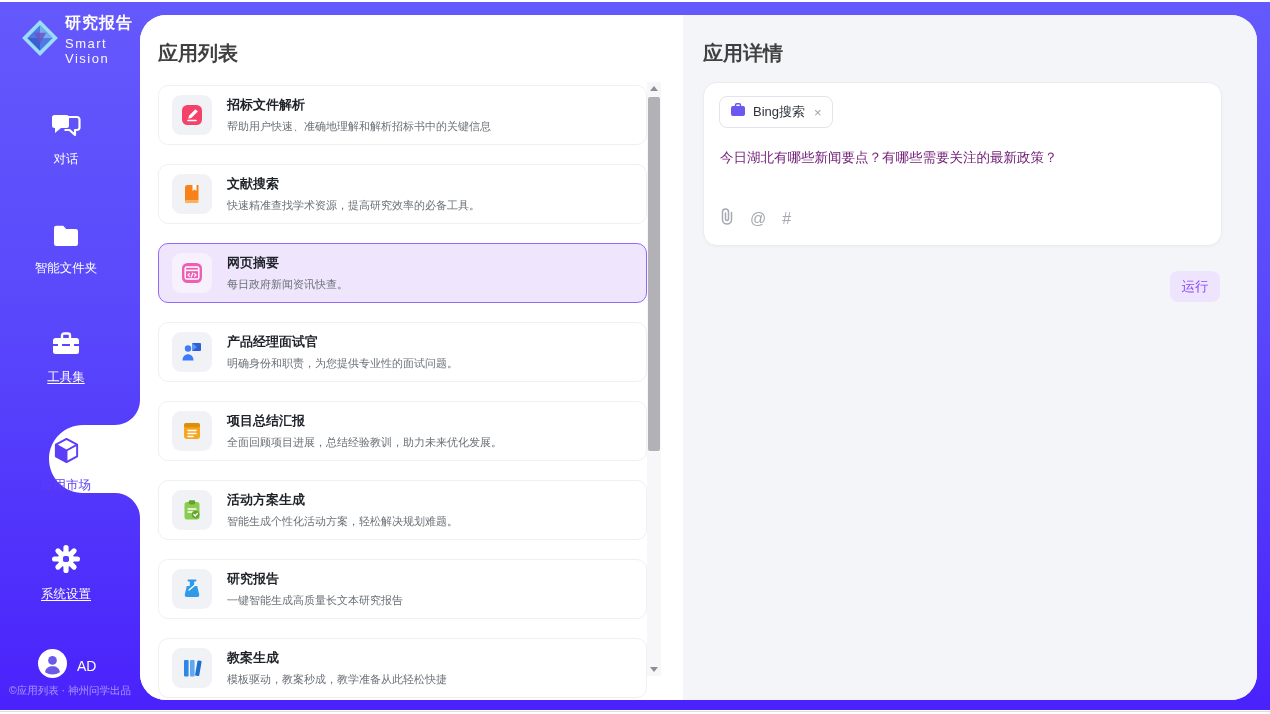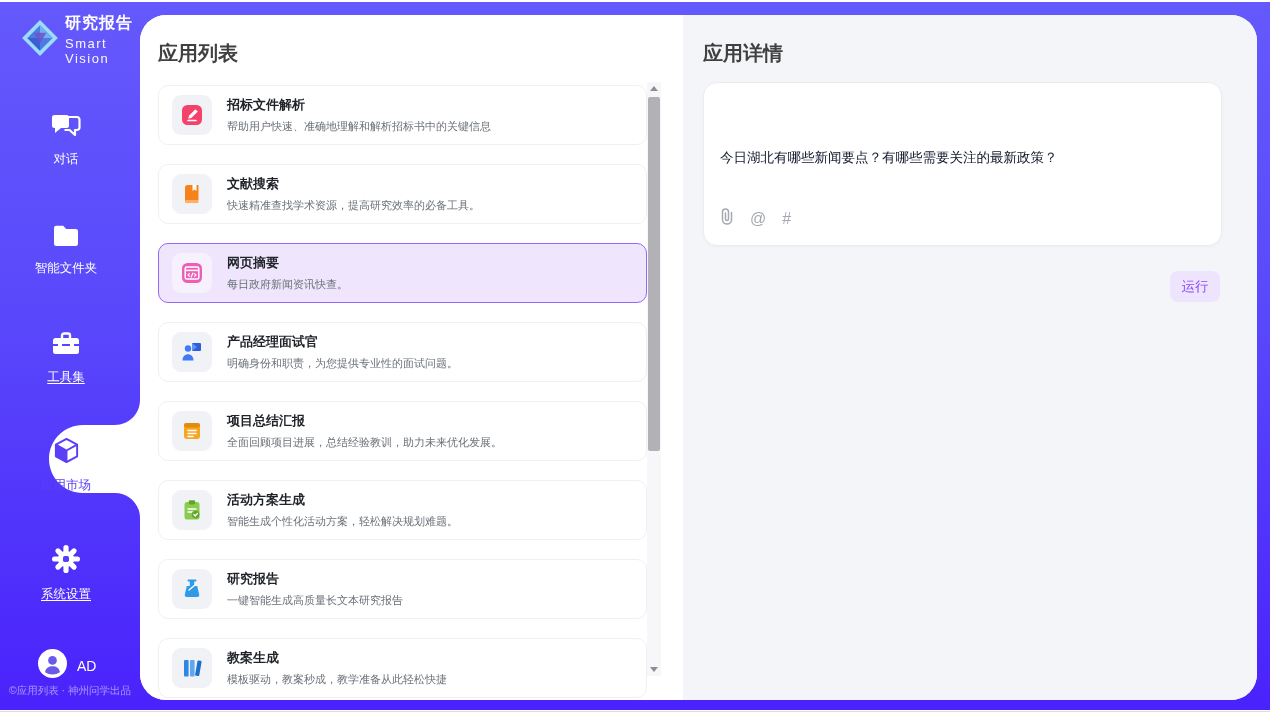--- a/index.html
+++ b/index.html
@@ -58,21 +58,21 @@
 
   
   .detail-panel { position:relative; flex:1; background:#F4F5F8; }
   .detail-panel .panel-title { position:absolute; left:20px; top:25px; }
   .input-card { position:absolute; left:20px; top:67px; width:519px; height:164px;
     background:#fff; border:1px solid #ECECEF; border-radius:14px; box-shadow:0 1px 3px rgba(0,0,0,.03); }
   .chip { position:absolute; left:15px; top:13px; display:inline-flex; align-items:center; gap:7px;
     padding:6px 10px; background:#fff; border:1px solid #E3E3E9; border-radius:8px; cursor:pointer; }
   .chip-label { font-size:13px; color:#2E333B; }
   .chip-close { font-size:13px; color:#9BA1A9; margin-left:2px; cursor:pointer; line-height:1; }
-  .query-text { position:absolute; left:16px; top:66px; width:480px; font-size:13.5px; color:#0f172a; cursor:text; }
+  .query-text { position:absolute; left:16px; top:66px; width:480px; font-size:13.5px; color:#701a75; cursor:text; }
   .tools-row { position:absolute; left:16px; bottom:16px; display:flex; align-items:center; gap:16px; color:#A4A9B1; }
   .tool-glyph { font-size:16px; color:#A4A9B1; cursor:pointer; }
   .run-btn { position:absolute; left:487px; top:256px; width:50px; height:31px; border:none;
     background:#EFE4FE; color:#8A4AF8; font-size:13.5px; border-radius:8px; cursor:pointer;
     font-family:inherit; }
 </style>
 </head>
 <body>
 
 <div class="stage">
@@ -319,20 +319,30 @@
               <path d="M4 5 L0 0 H8 Z" fill="#8E8E94"></path>
             </svg>
         </div>
       </div>
     </div>
 
     <div class="detail-panel">
       <div class="panel-title">应用详情</div>
 
       <div class="input-card">
+        <div class="chip">
+          <span>
+            <svg width="16" height="14" viewBox="0 0 16 14">
+              <path d="M5.5 3 V2.2 A1.4 1.4 0 0 1 6.9 0.8 h2.2 A1.4 1.4 0 0 1 10.5 2.2 V3" fill="none" stroke="#6A58F0" stroke-width="1.5"></path>
+              <rect x="1" y="3" width="14" height="10" rx="2" fill="#6A58F0"></rect>
+            </svg>
+          </span>
+          <span class="chip-label">Bing搜索</span>
+          <span class="chip-close">×</span>
+        </div>
 
         <div class="query-text">今日湖北有哪些新闻要点？有哪些需要关注的最新政策？</div>
 
         <div class="tools-row">
           <span>
             <svg width="14" height="17" viewBox="0 0 14 17">
               <path d="M11.5 4.5 v7 a4.5 4.5 0 0 1 -9 0 V4 a3 3 0 0 1 6 0 v7 a1.5 1.5 0 0 1 -3 0 V5" fill="none" stroke="#A4A9B1" stroke-width="1.5" stroke-linecap="round"></path>
             </svg>
           </span>
           <span class="tool-glyph">@</span>

